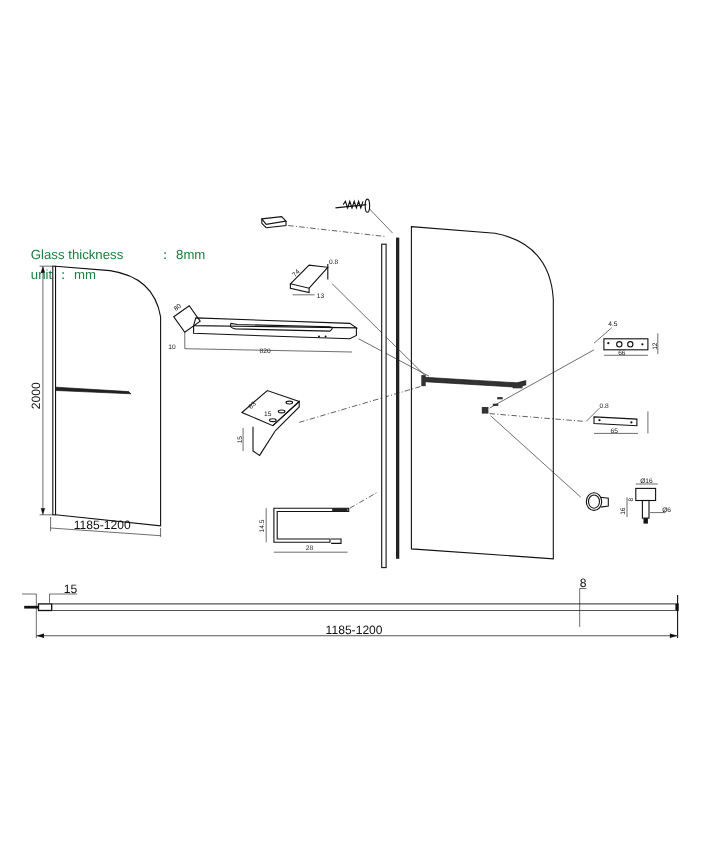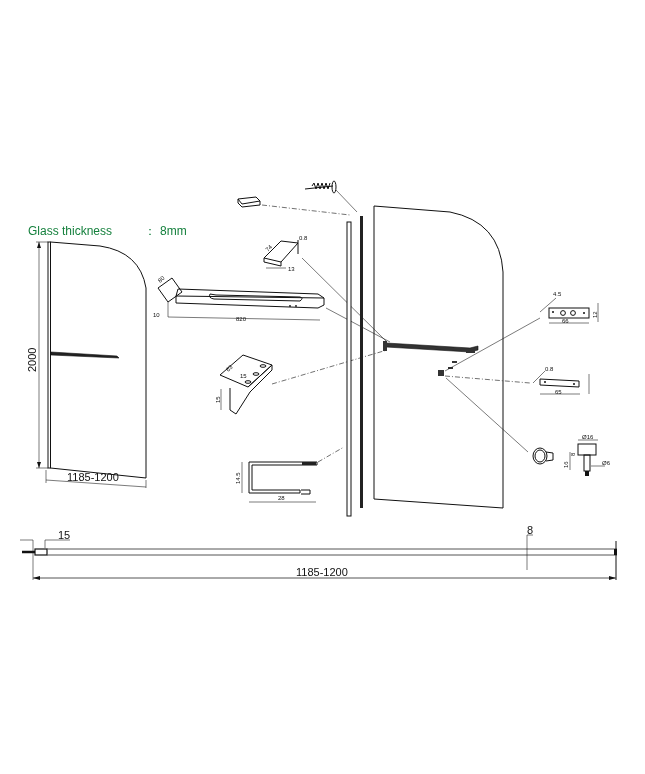--- a/index.html
+++ b/index.html
@@ -15,20 +15,23 @@
   .ln { stroke:#111; fill:none; stroke-width:1; }
   .thin { stroke:#222; fill:none; stroke-width:0.6; }
   .dash { stroke:#333; fill:none; stroke-width:0.7; stroke-dasharray:5 2 1 2; }
 </style>
 </head>
 <body>
 
 <div class="info">
   <div class="row">
     <span>Glass thickness</span><span class="gap"></span><span class="colon">：</span><span>8mm</span>
+  </div>
+  <div class="row">
+    <span>unit</span><span class="colon">：</span><span>mm</span>
   </div>
 </div>
 
 <svg width="645" height="774" viewBox="0 0 645 774">
 
   <g>
 
     <line class="thin" x1="36" y1="242" x2="48" y2="242"></line>
     <line class="thin" x1="36" y1="468" x2="48" y2="468"></line>
     <line class="thin" x1="39" y1="242" x2="39" y2="468"></line>

